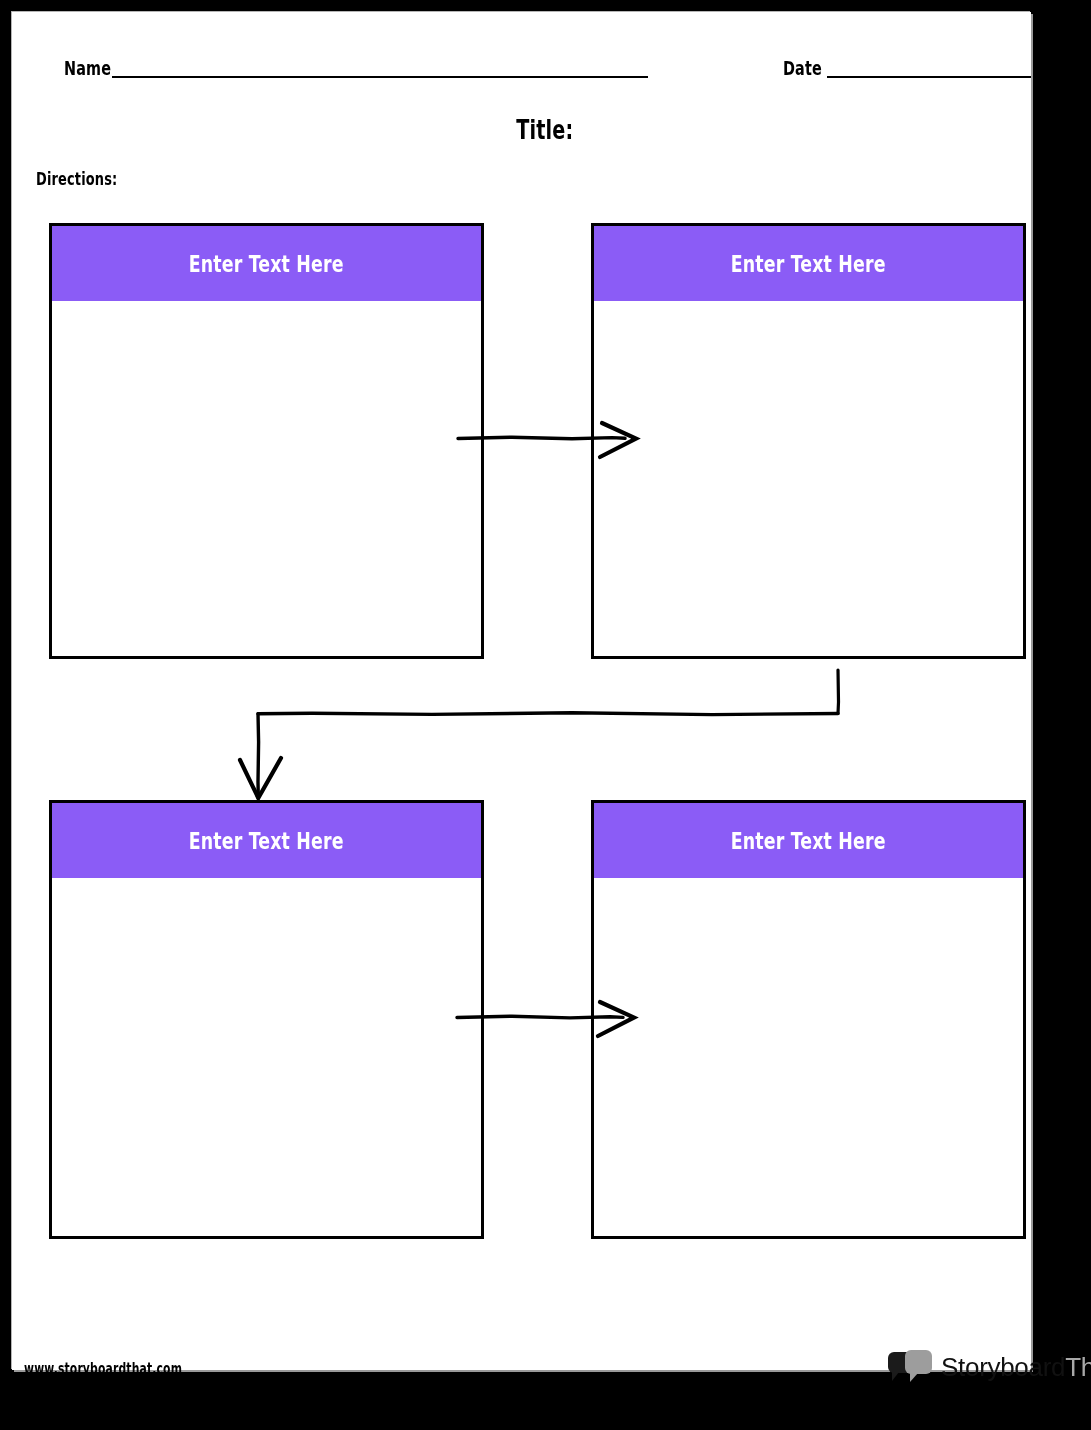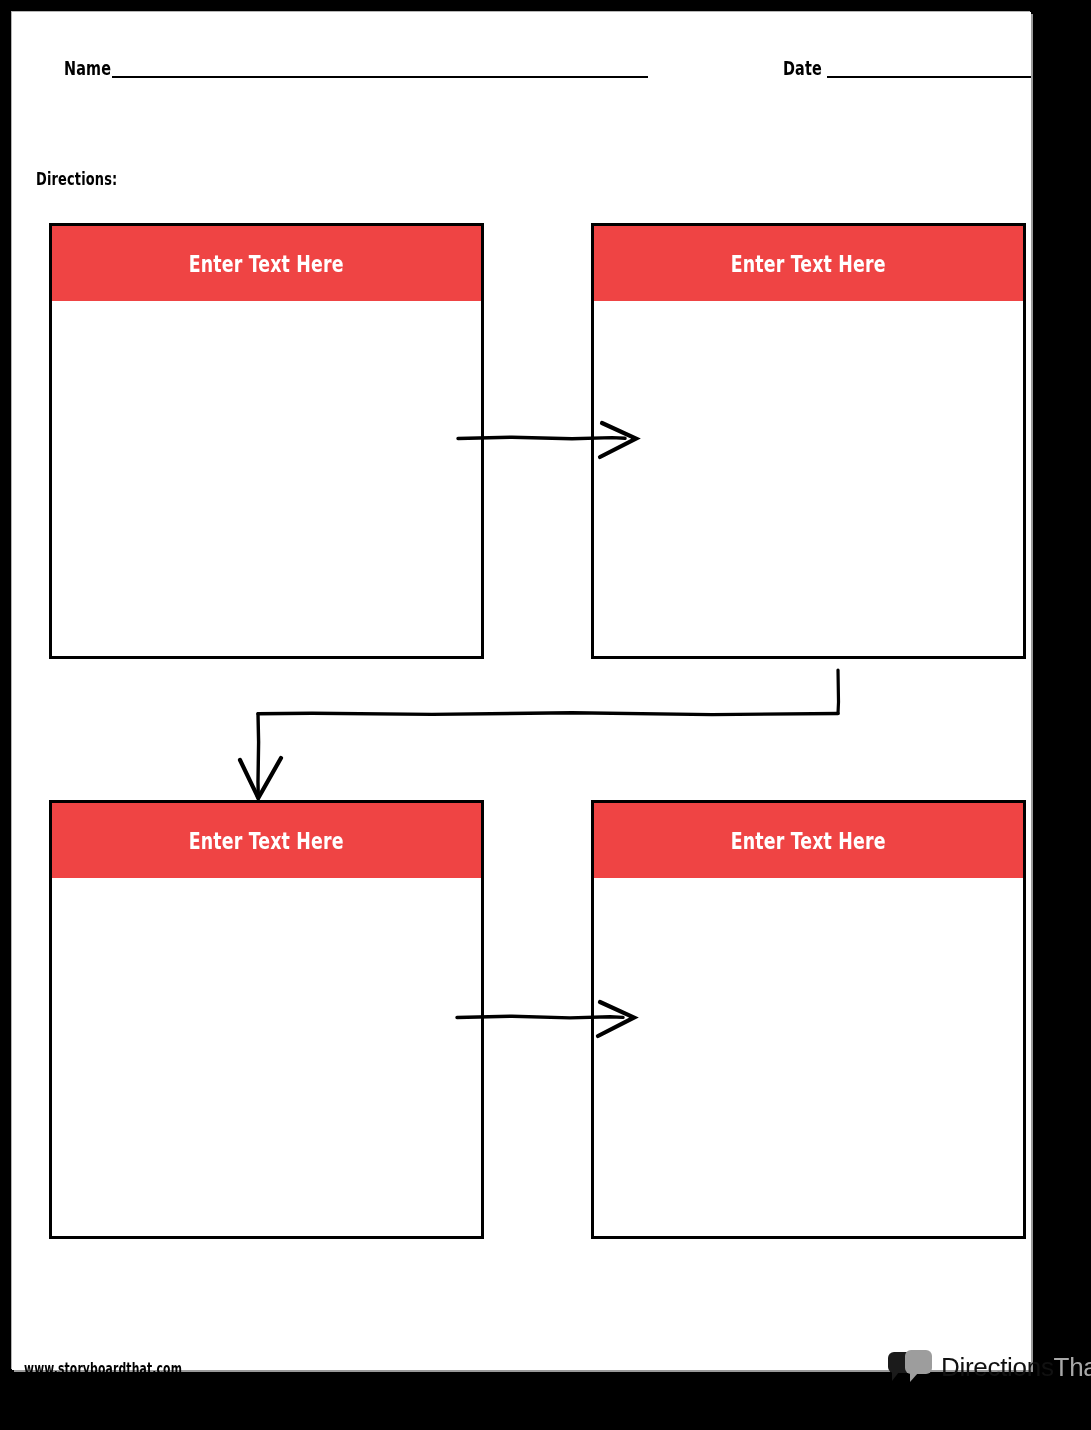--- a/index.html
+++ b/index.html
@@ -94,21 +94,21 @@
 
   
   .box {
     position: absolute;
     border: 3px solid #000;
     background: #ffffff;
     box-sizing: border-box;
   }
   .box-header {
     height: 75px;
-    background: #ef4444;
+    background: #8b5cf6;
     color: #ffffff;
     display: flex;
     align-items: center;
     justify-content: center;
     box-sizing: border-box;
   }
   .box-header .cond {
     display: inline-block;
     transform: scaleX(0.84);
     transform-origin: center center;
@@ -208,20 +208,23 @@
 <body>
 
 <div id="page">
 
   <div id="name-label" class="cond">Name</div>
   <div id="name-rule"></div>
 
   <div id="date-label" class="cond">Date</div>
   <div id="date-rule"></div>
 
+  <div id="title">
+    <span class="cond">Title:</span>
+  </div>
 
   <div id="directions" class="cond">Directions:</div>
 
   <div class="box" id="box-tl">
     <div class="box-header">
       <span class="cond">Enter Text Here</span>
     </div>
     <div class="box-body"></div>
   </div>
 
@@ -269,15 +272,15 @@
 </div>
 
 <div id="footer-url" class="cond">www.storyboardthat.com</div>
 
 <div id="logo">
   <span id="logo-mark">
     <span class="bubble bubble-back"></span>
     <span class="bubble bubble-front"></span>
   </span>
   <span id="logo-text">
-    <span id="logo-storyboard">Directions</span><span id="logo-that">That</span>
+    <span id="logo-storyboard">Storyboard</span><span id="logo-that">That</span>
   </span>
 </div>
 
 </body></html>

